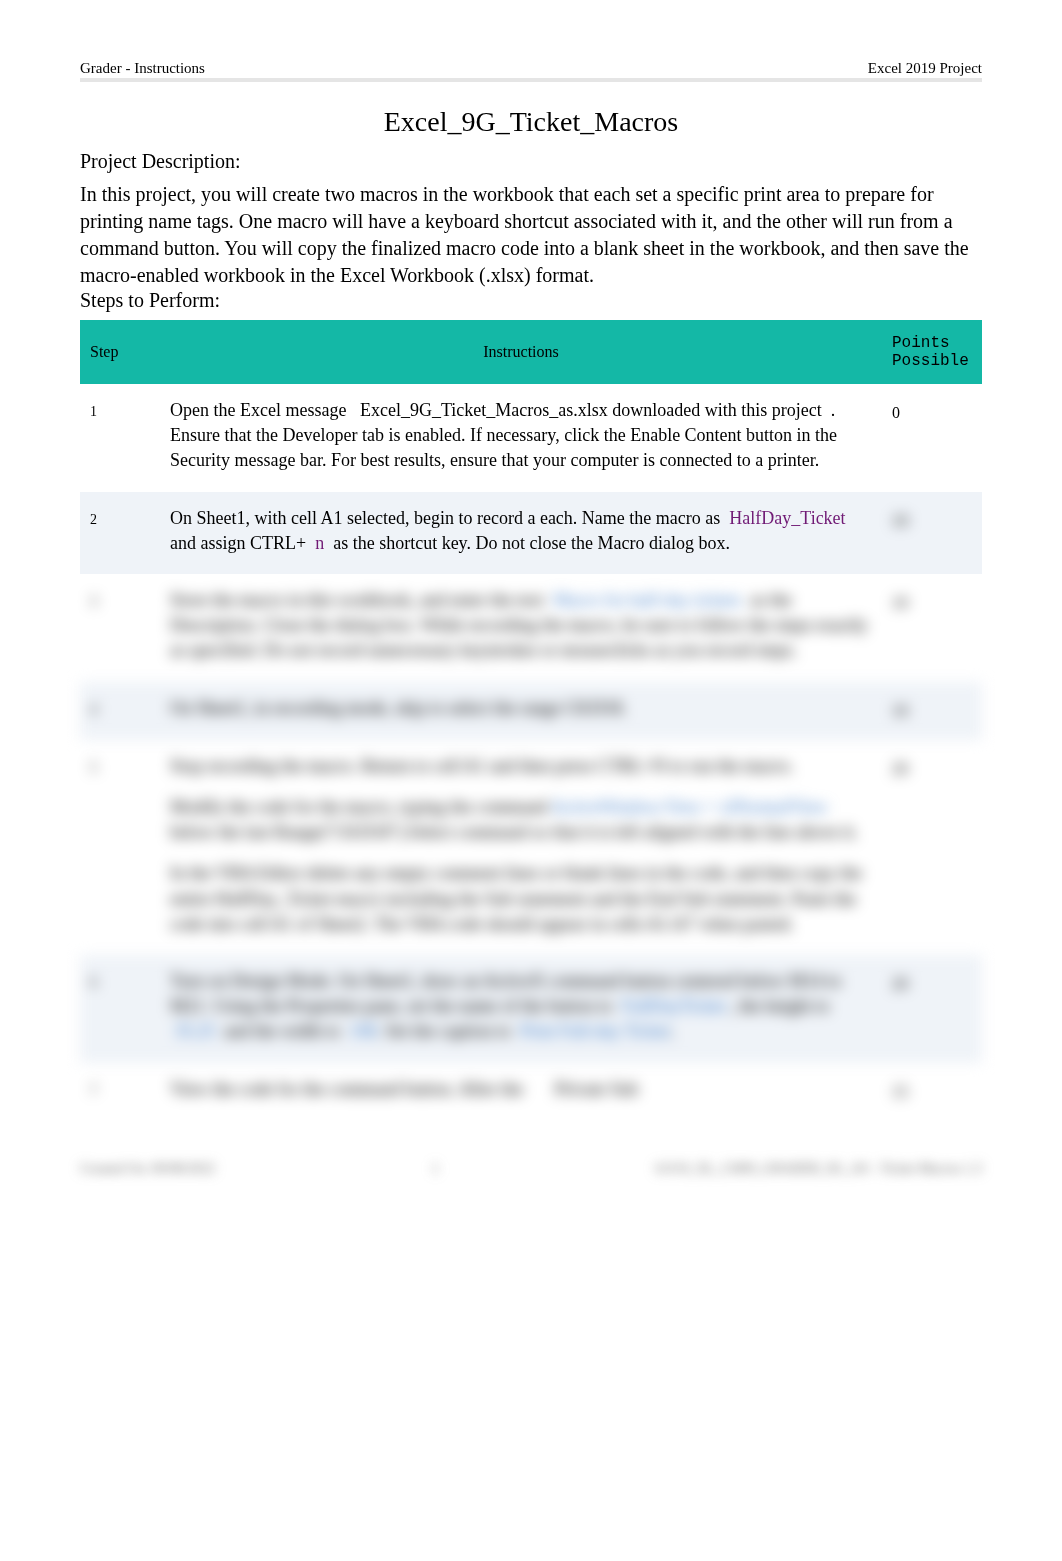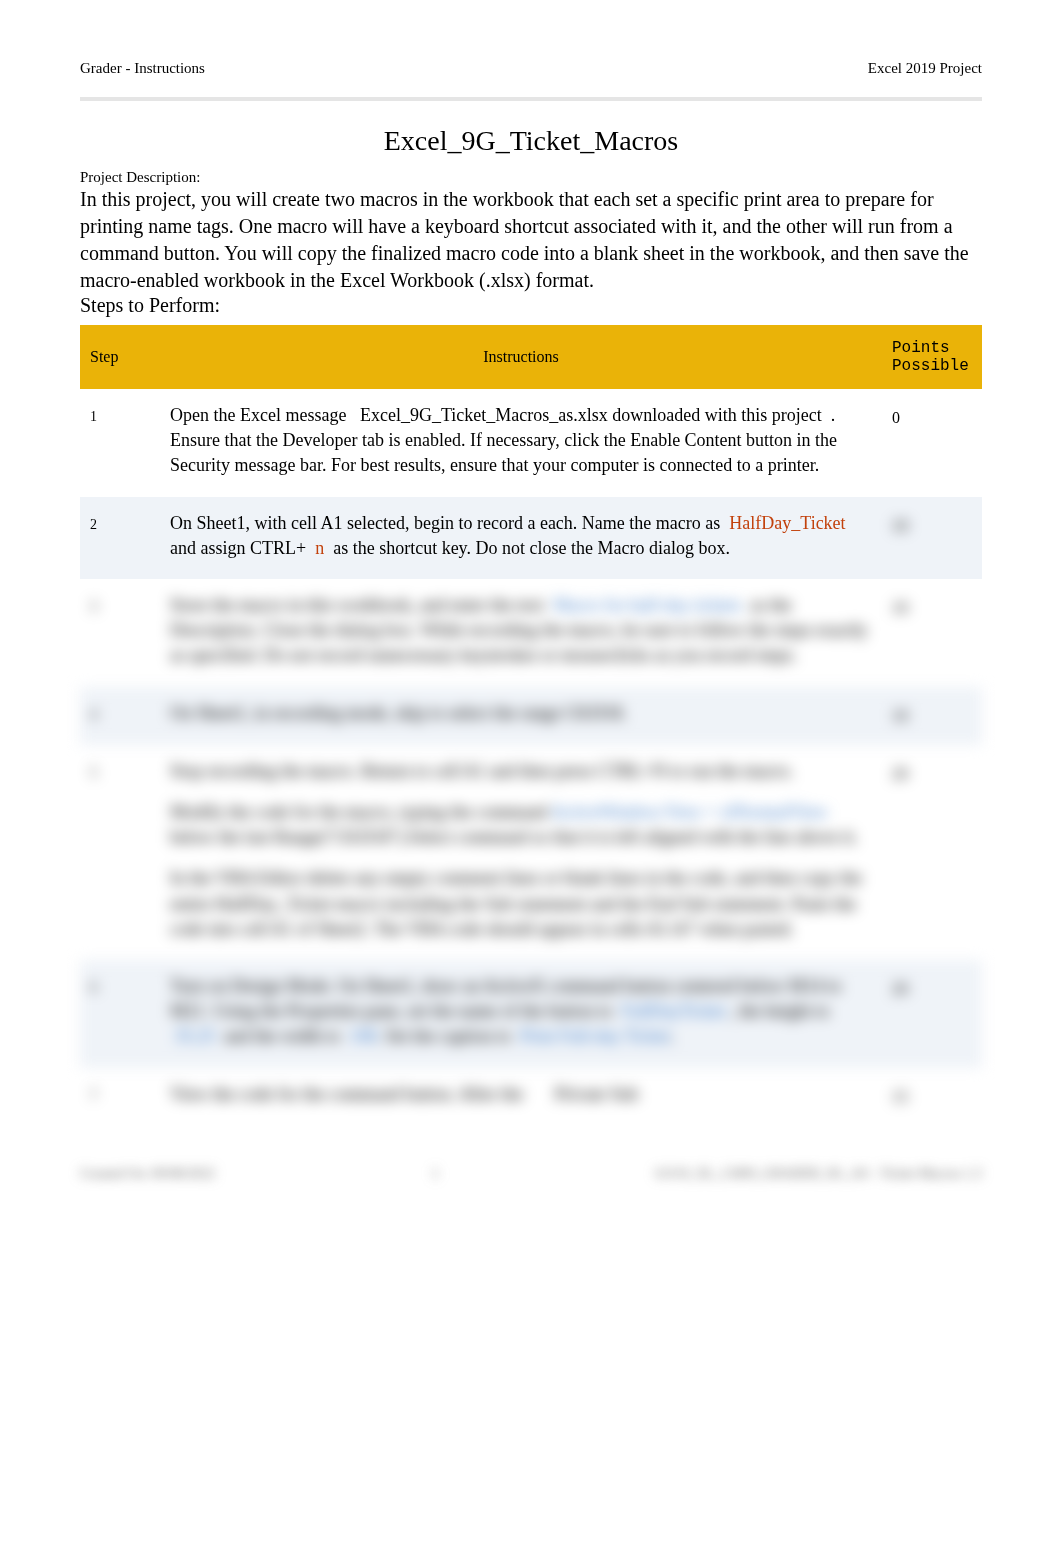--- a/index.html
+++ b/index.html
@@ -13,47 +13,48 @@
       color: #000000;
       width: 1062px;
       margin: 0 auto;
       padding: 60px 80px 40px 80px;
     }
     .header-bar {
       display: flex;
       justify-content: space-between;
       align-items: center;
       font-size: 15px;
-      padding-bottom: 20px;
+      padding-bottom: 1px;
       border-bottom: 4px solid #e5e5e5;
       margin-bottom: 24px;
     }
     .doc-title {
       text-align: center;
       font-size: 28px;
       font-weight: normal;
       margin-bottom: 12px;
     }
     .project-desc-label {
-      font-size: 15px;
+      font-size: 20px;
+      margin-bottom: 8px;
     }
     .project-desc-text {
       font-size: 20px;
       line-height: 1.35;
     }
     .steps-label {
       font-size: 20px;
       margin-bottom: 8px;
     }
     .steps-table {
       width: 100%;
       border-collapse: collapse;
     }
     .steps-table thead tr {
-      background: #eab308;
+      background: #14b8a6;
     }
     .steps-table th {
       font-weight: normal;
       font-size: 16px;
       padding: 14px 10px;
       text-align: left;
       vertical-align: middle;
     }
     .steps-table th.col-step {
       width: 80px;
@@ -76,21 +77,21 @@
     }
     .steps-table td.cell-step {
       font-size: 14px;
       padding-top: 18px;
     }
     .steps-table td.cell-points {
       font-size: 16px;
       padding-top: 18px;
     }
     .highlight {
-      color: #c2410c;
+      color: #701a75;
     }
     .blurred {
       filter: blur(7px);
       user-select: none;
     }
     .blurred .highlight {
       color: #3b7ac7;
     }
     .instr-block {
       margin-bottom: 16px;

